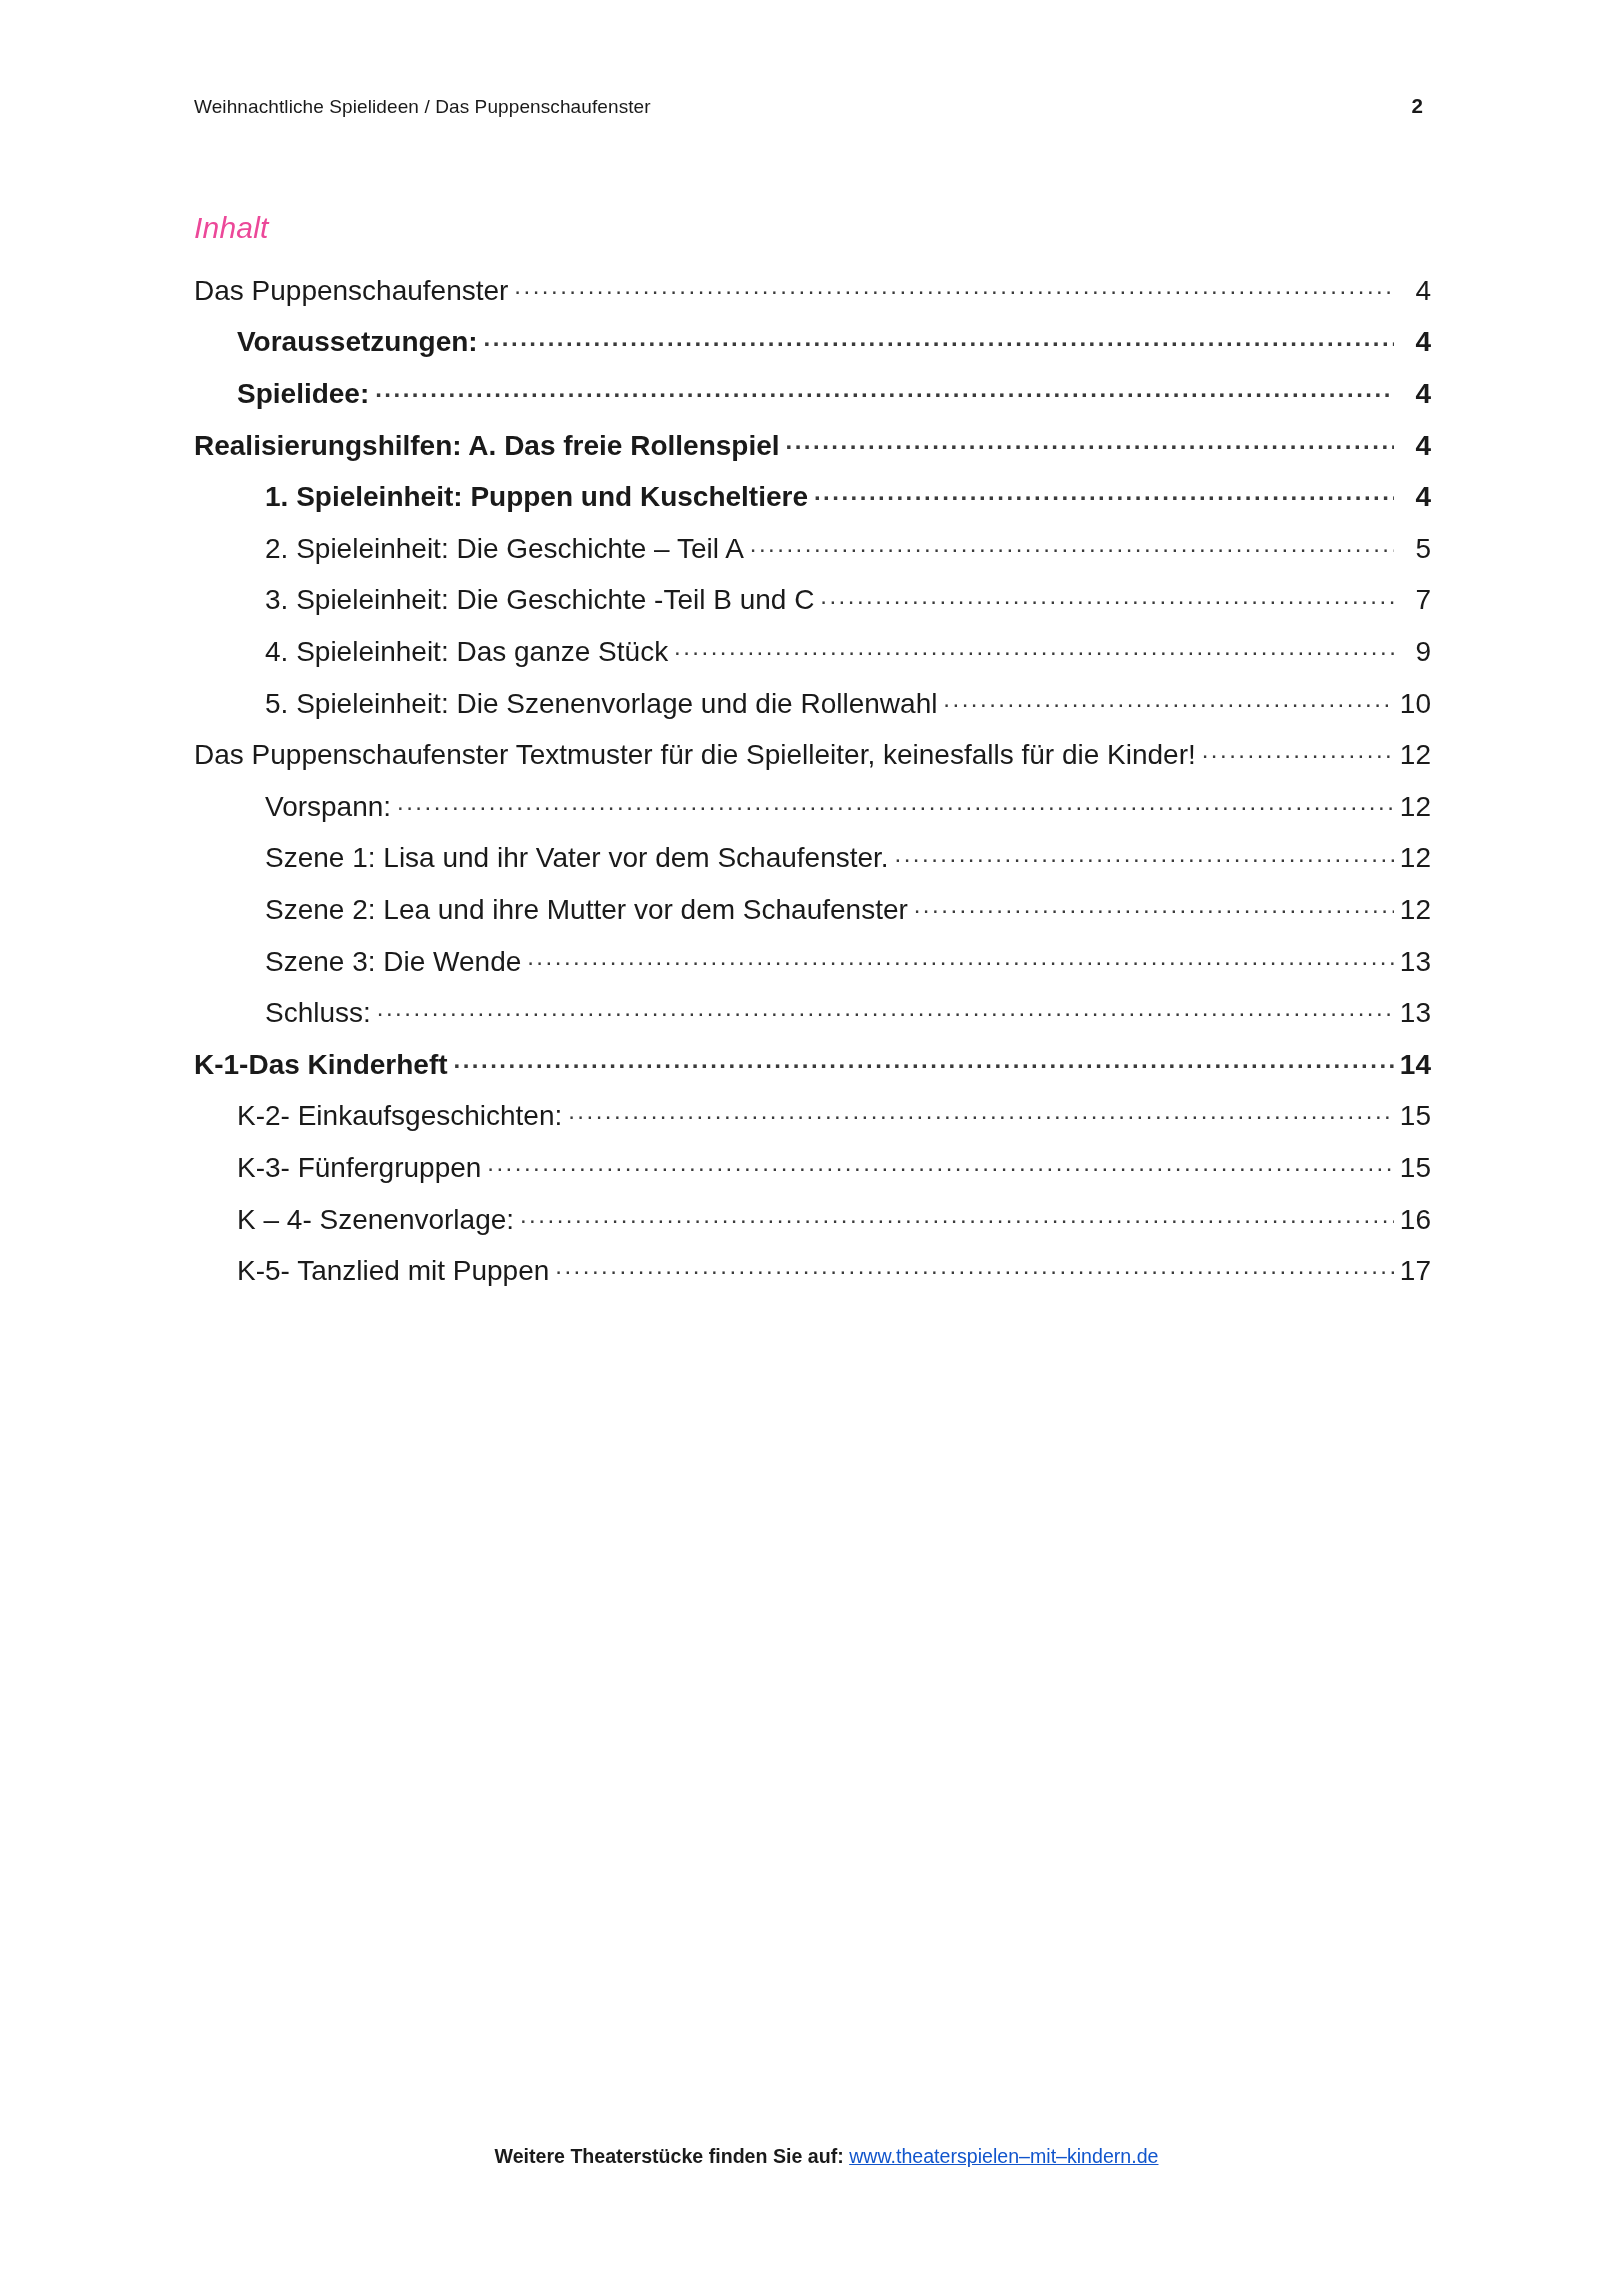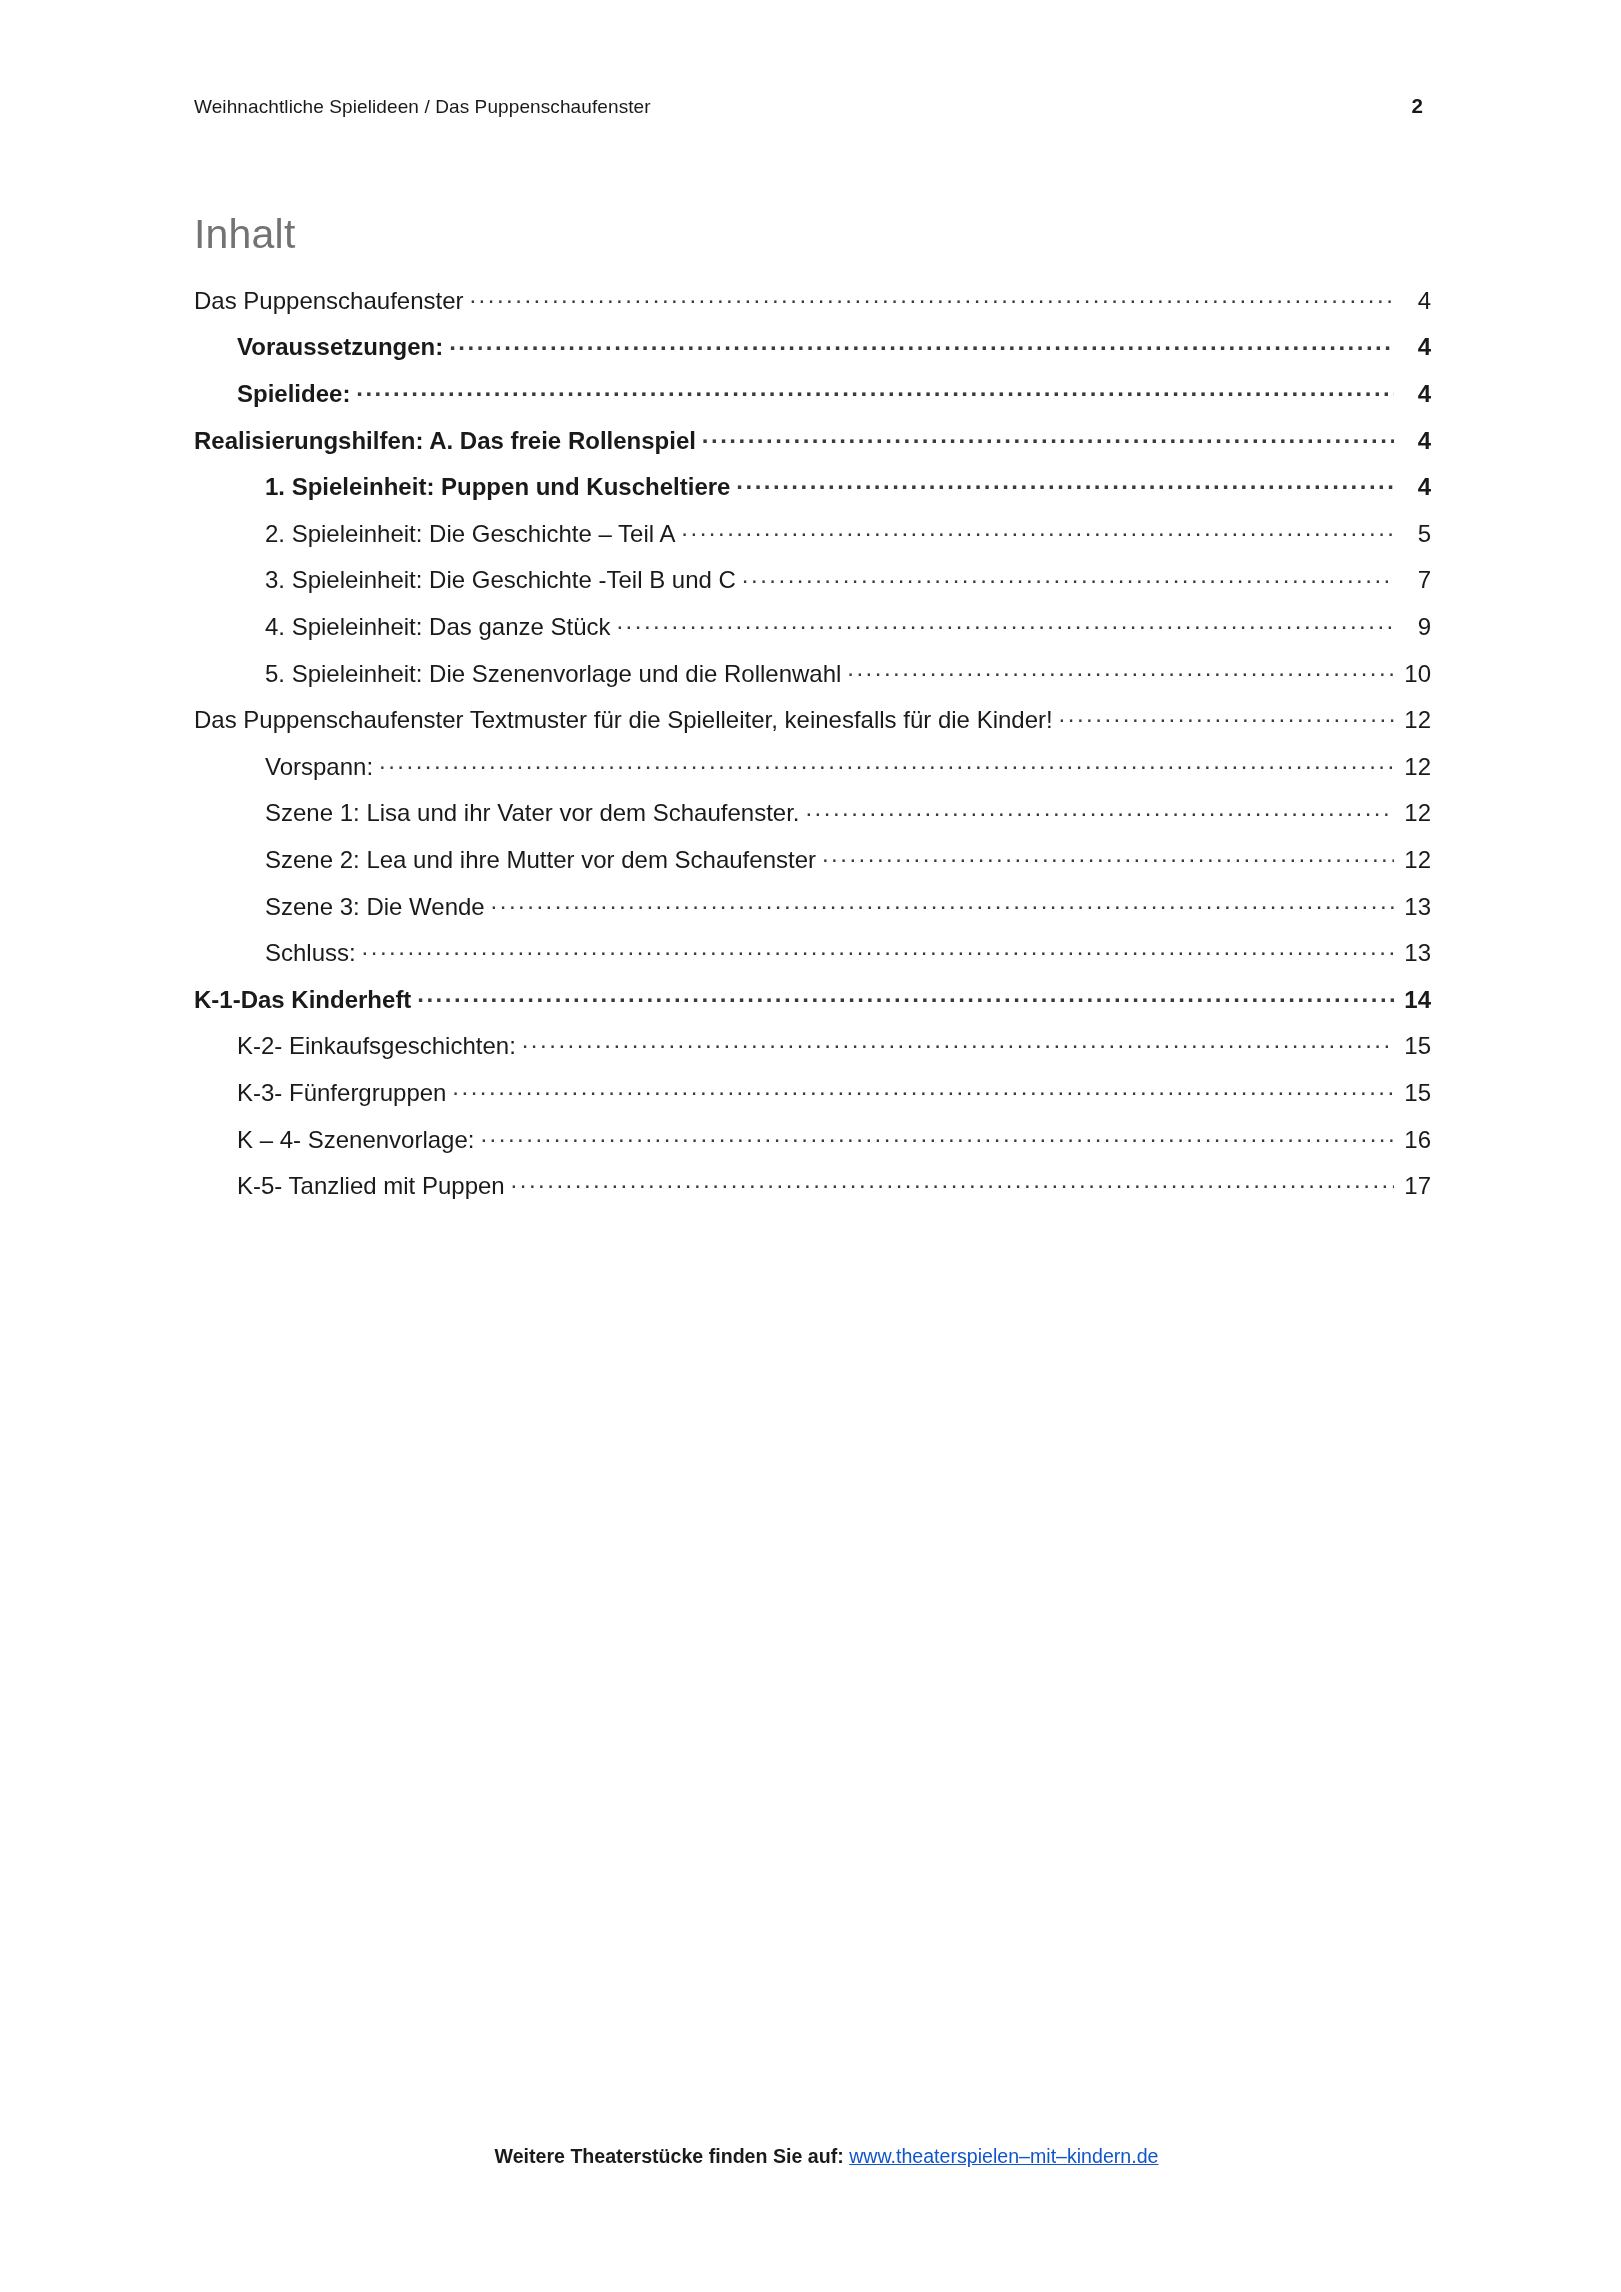--- a/index.html
+++ b/index.html
@@ -37,35 +37,36 @@
     font-weight: 700;
   }
   
   .content {
     position: absolute;
     top: 211px;
     left: 194px;
     width: 1237px;
   }
   .toc-title {
-    font-size: 41px;
-    color: #737373;
+    font-size: 30px;
+    color: #ec4899;
     font-weight: 400;
     margin: 0 0 17.6px 0;
     letter-spacing: 0.2px;
+    font-style: italic;
   }
   .toc {
     margin: 0;
     padding: 0;
     list-style: none;
   }
   .toc-entry {
     display: flex;
     align-items: baseline;
-    font-size: 24px;
+    font-size: 28px;
     line-height: 1.0;
     color: #1a1a1a;
     padding: 9.3px 0;
     white-space: nowrap;
   }
   .toc-entry .label {
     flex: 0 0 auto;
   }
   .toc-entry .leader {
     flex: 1 1 auto;

